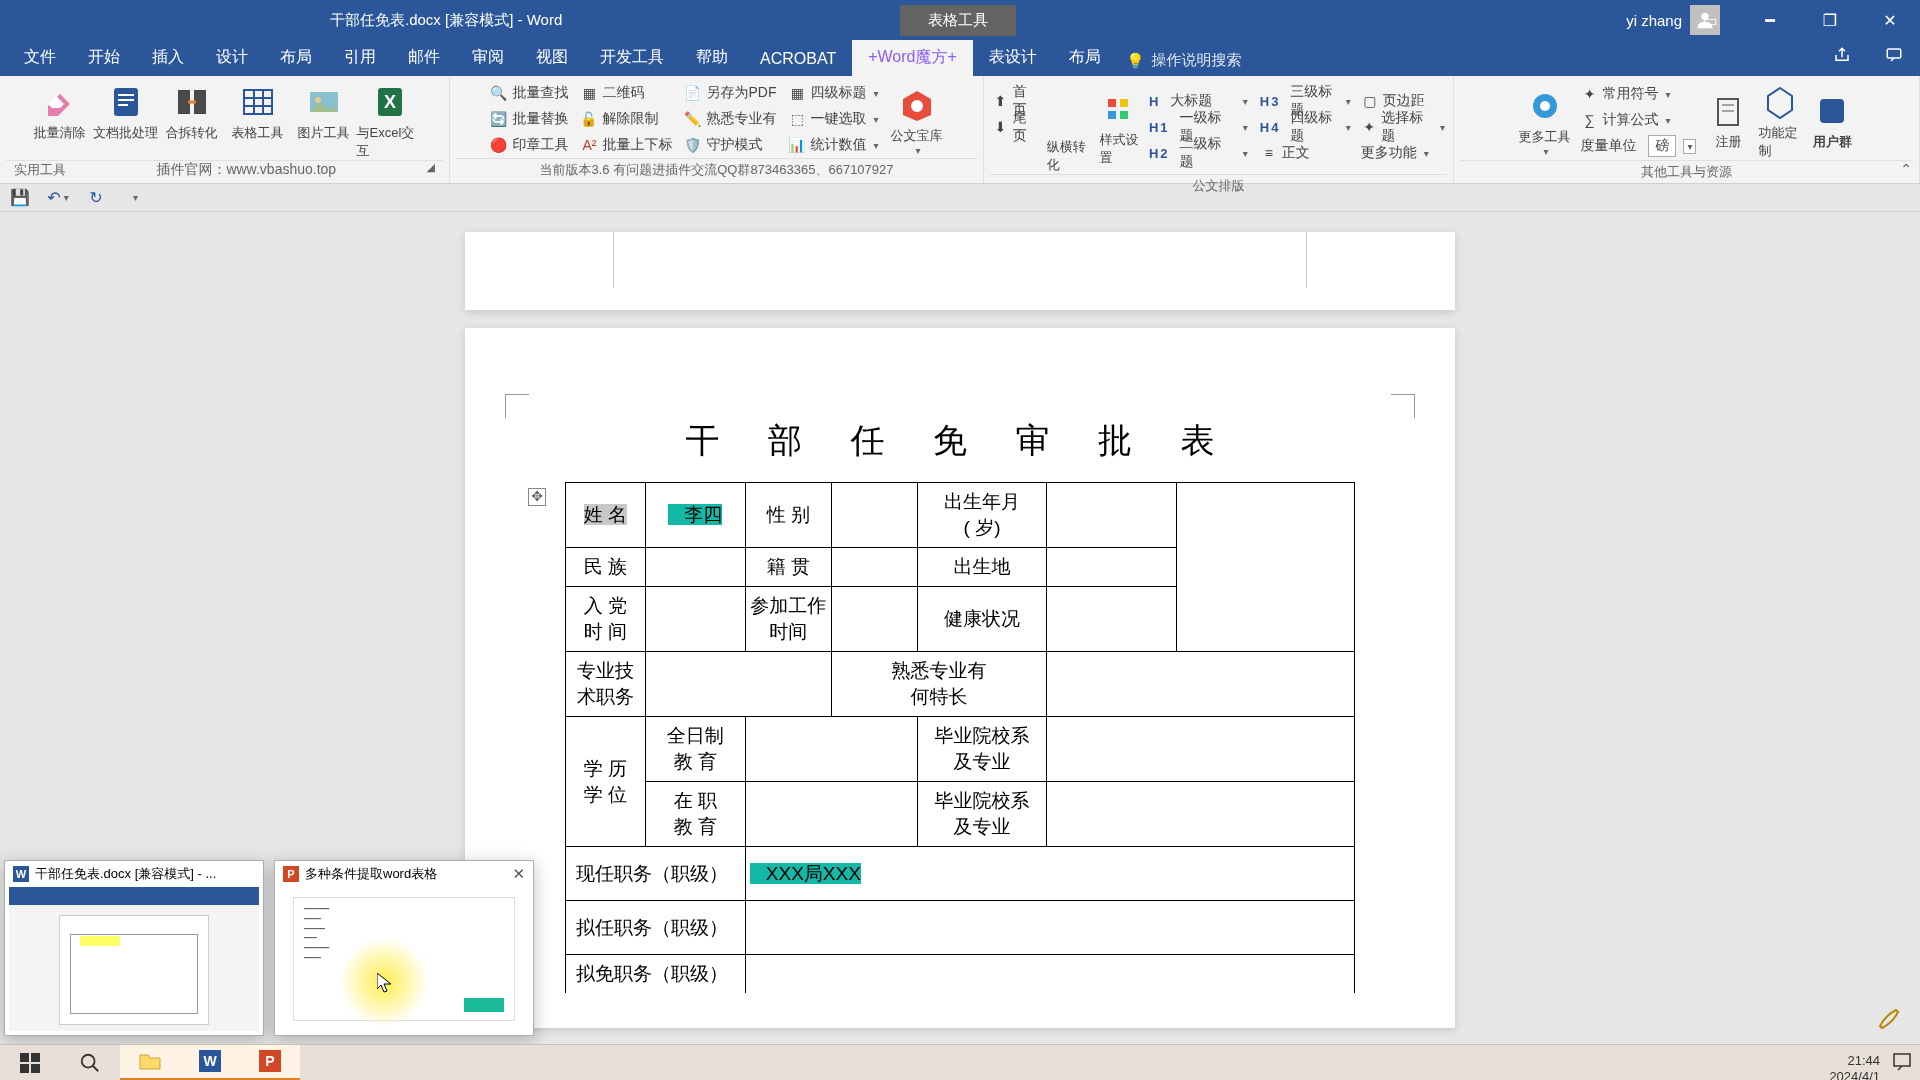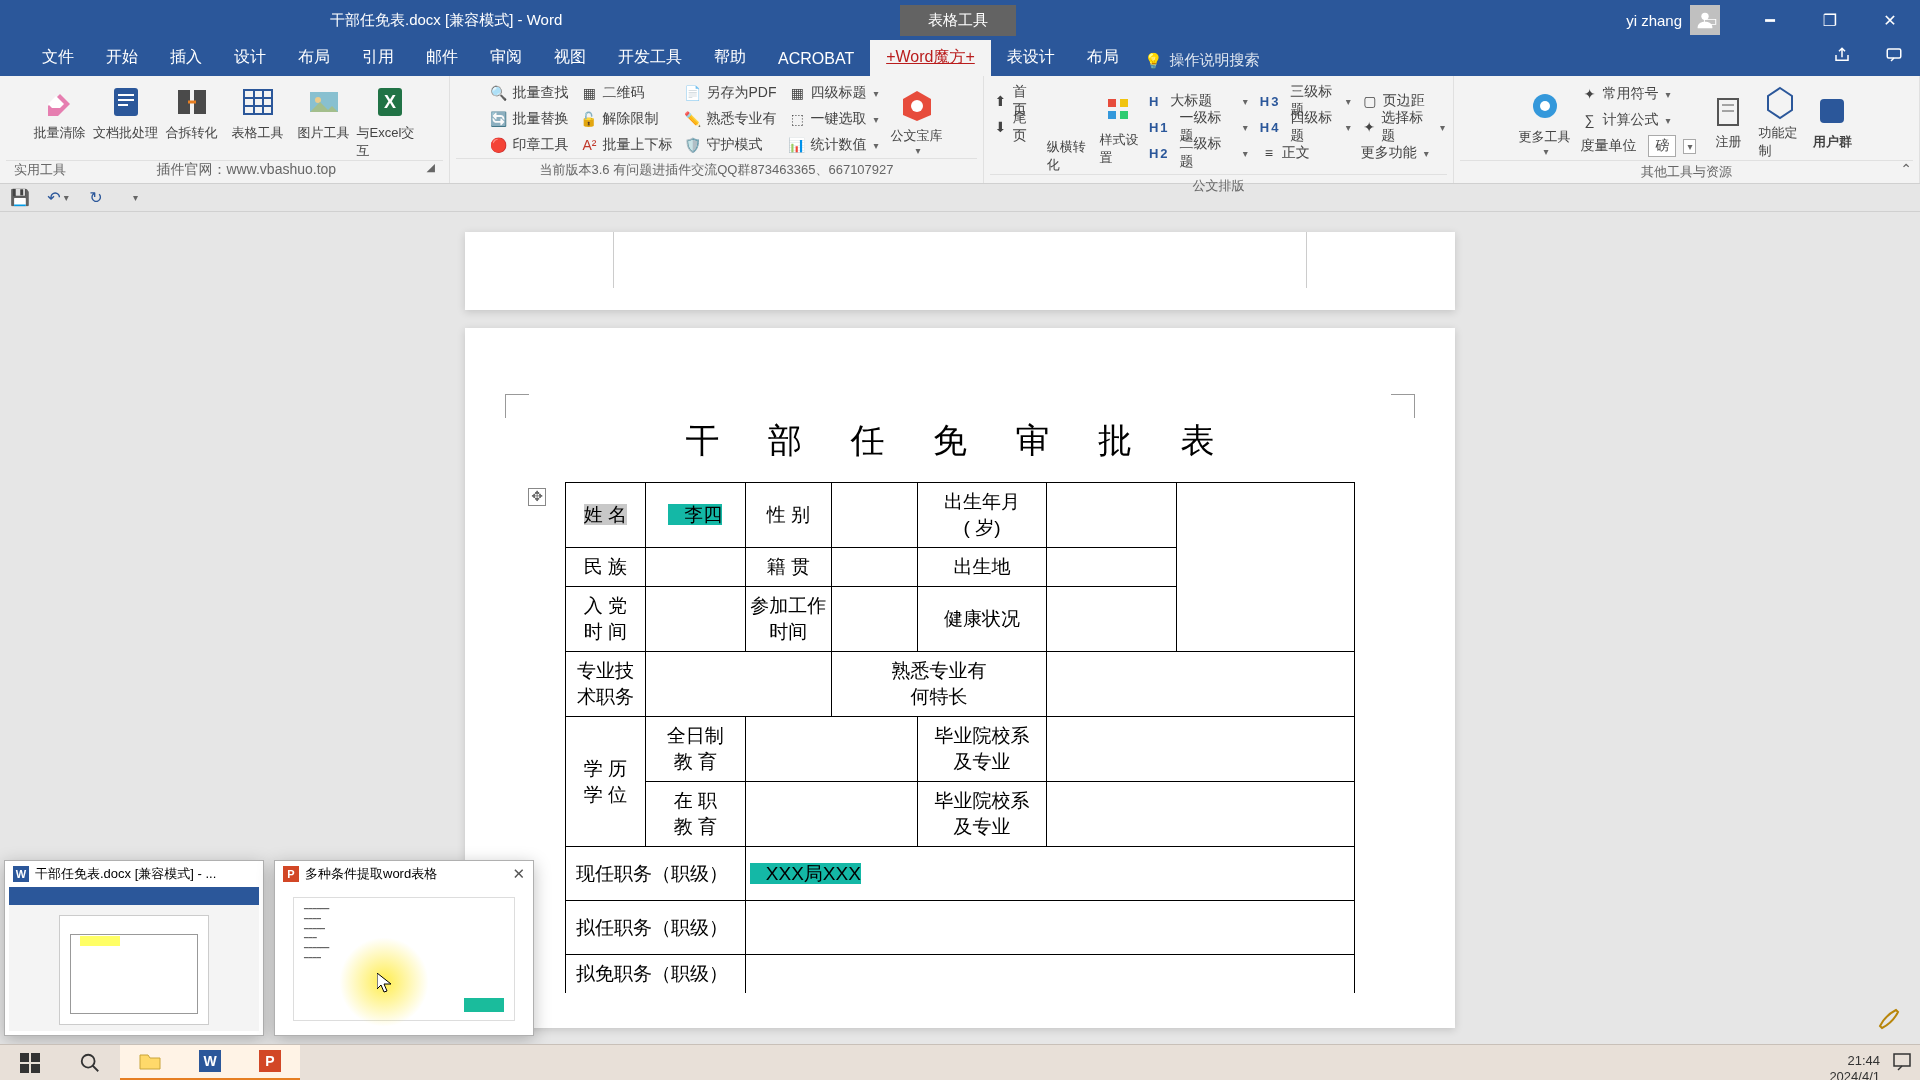--- a/index.html
+++ b/index.html
@@ -10,24 +10,24 @@
 .titlebar .spacer-left { width: 330px; }
 .titlebar .doc-title { font-size: 15px; }
 .titlebar .table-tools { position: absolute; left: 900px; background: #636363; padding: 6px 28px; font-size: 15px; }
 .titlebar .user-area { position: absolute; right: 200px; display: flex; align-items: center; gap: 8px; font-size: 15px; }
 .titlebar .avatar { width: 30px; height: 30px; background: #c0c0c0; display: flex; align-items: center; justify-content: center; }
 .titlebar .avatar svg { width: 22px; height: 22px; fill: #fff; }
 .titlebar .win-controls { position: absolute; right: 0; display: flex; }
 .titlebar .win-btn { width: 60px; height: 40px; display: flex; align-items: center; justify-content: center; color: #fff; font-size: 16px; }
 
 
-.menubar { height: 36px; background: #2b579a; display: flex; align-items: flex-end; padding-left: 26px; color: #fff; }
+.menubar { height: 36px; background: #2b579a; display: flex; align-items: flex-end; padding-left: 8px; color: #fff; }
 .menubar .tab { padding: 8px 16px; font-size: 16px; cursor: pointer; }
 .menubar .tab.active { background: #f3f3f3; color: #2b579a; }
-.menubar .tab.addon { color: #b91c1c; text-decoration: underline; }
+.menubar .tab.addon { color: #8b5cf6; }
 .menubar .tab.table-sub { color: #fff; }
 .menubar .search-hint { display: flex; align-items: center; gap: 6px; margin-left: 10px; color: #dfe6f0; font-size: 15px; padding-bottom: 6px; }
 
 
 .ribbon { height: 108px; background: #f3f3f3; border-bottom: 1px solid #d0d0d0; display: flex; align-items: stretch; position: relative; }
 .rgroup { display: flex; flex-direction: column; align-items: center; border-right: 1px solid #e0e0e0; padding: 4px 6px 0 6px; }
 .rgroup .buttons-row { display: flex; flex: 1; }
 .rgroup .glabel { font-size: 13px; color: #666; text-align: center; padding: 2px 0 4px 0; width: 100%; border-top: 1px solid #e0e0e0; }
 .big-btn { display: flex; flex-direction: column; align-items: center; width: 66px; font-size: 13px; color: #444; padding-top: 4px; }
 .big-btn .icon { width: 36px; height: 36px; margin-bottom: 4px; }

